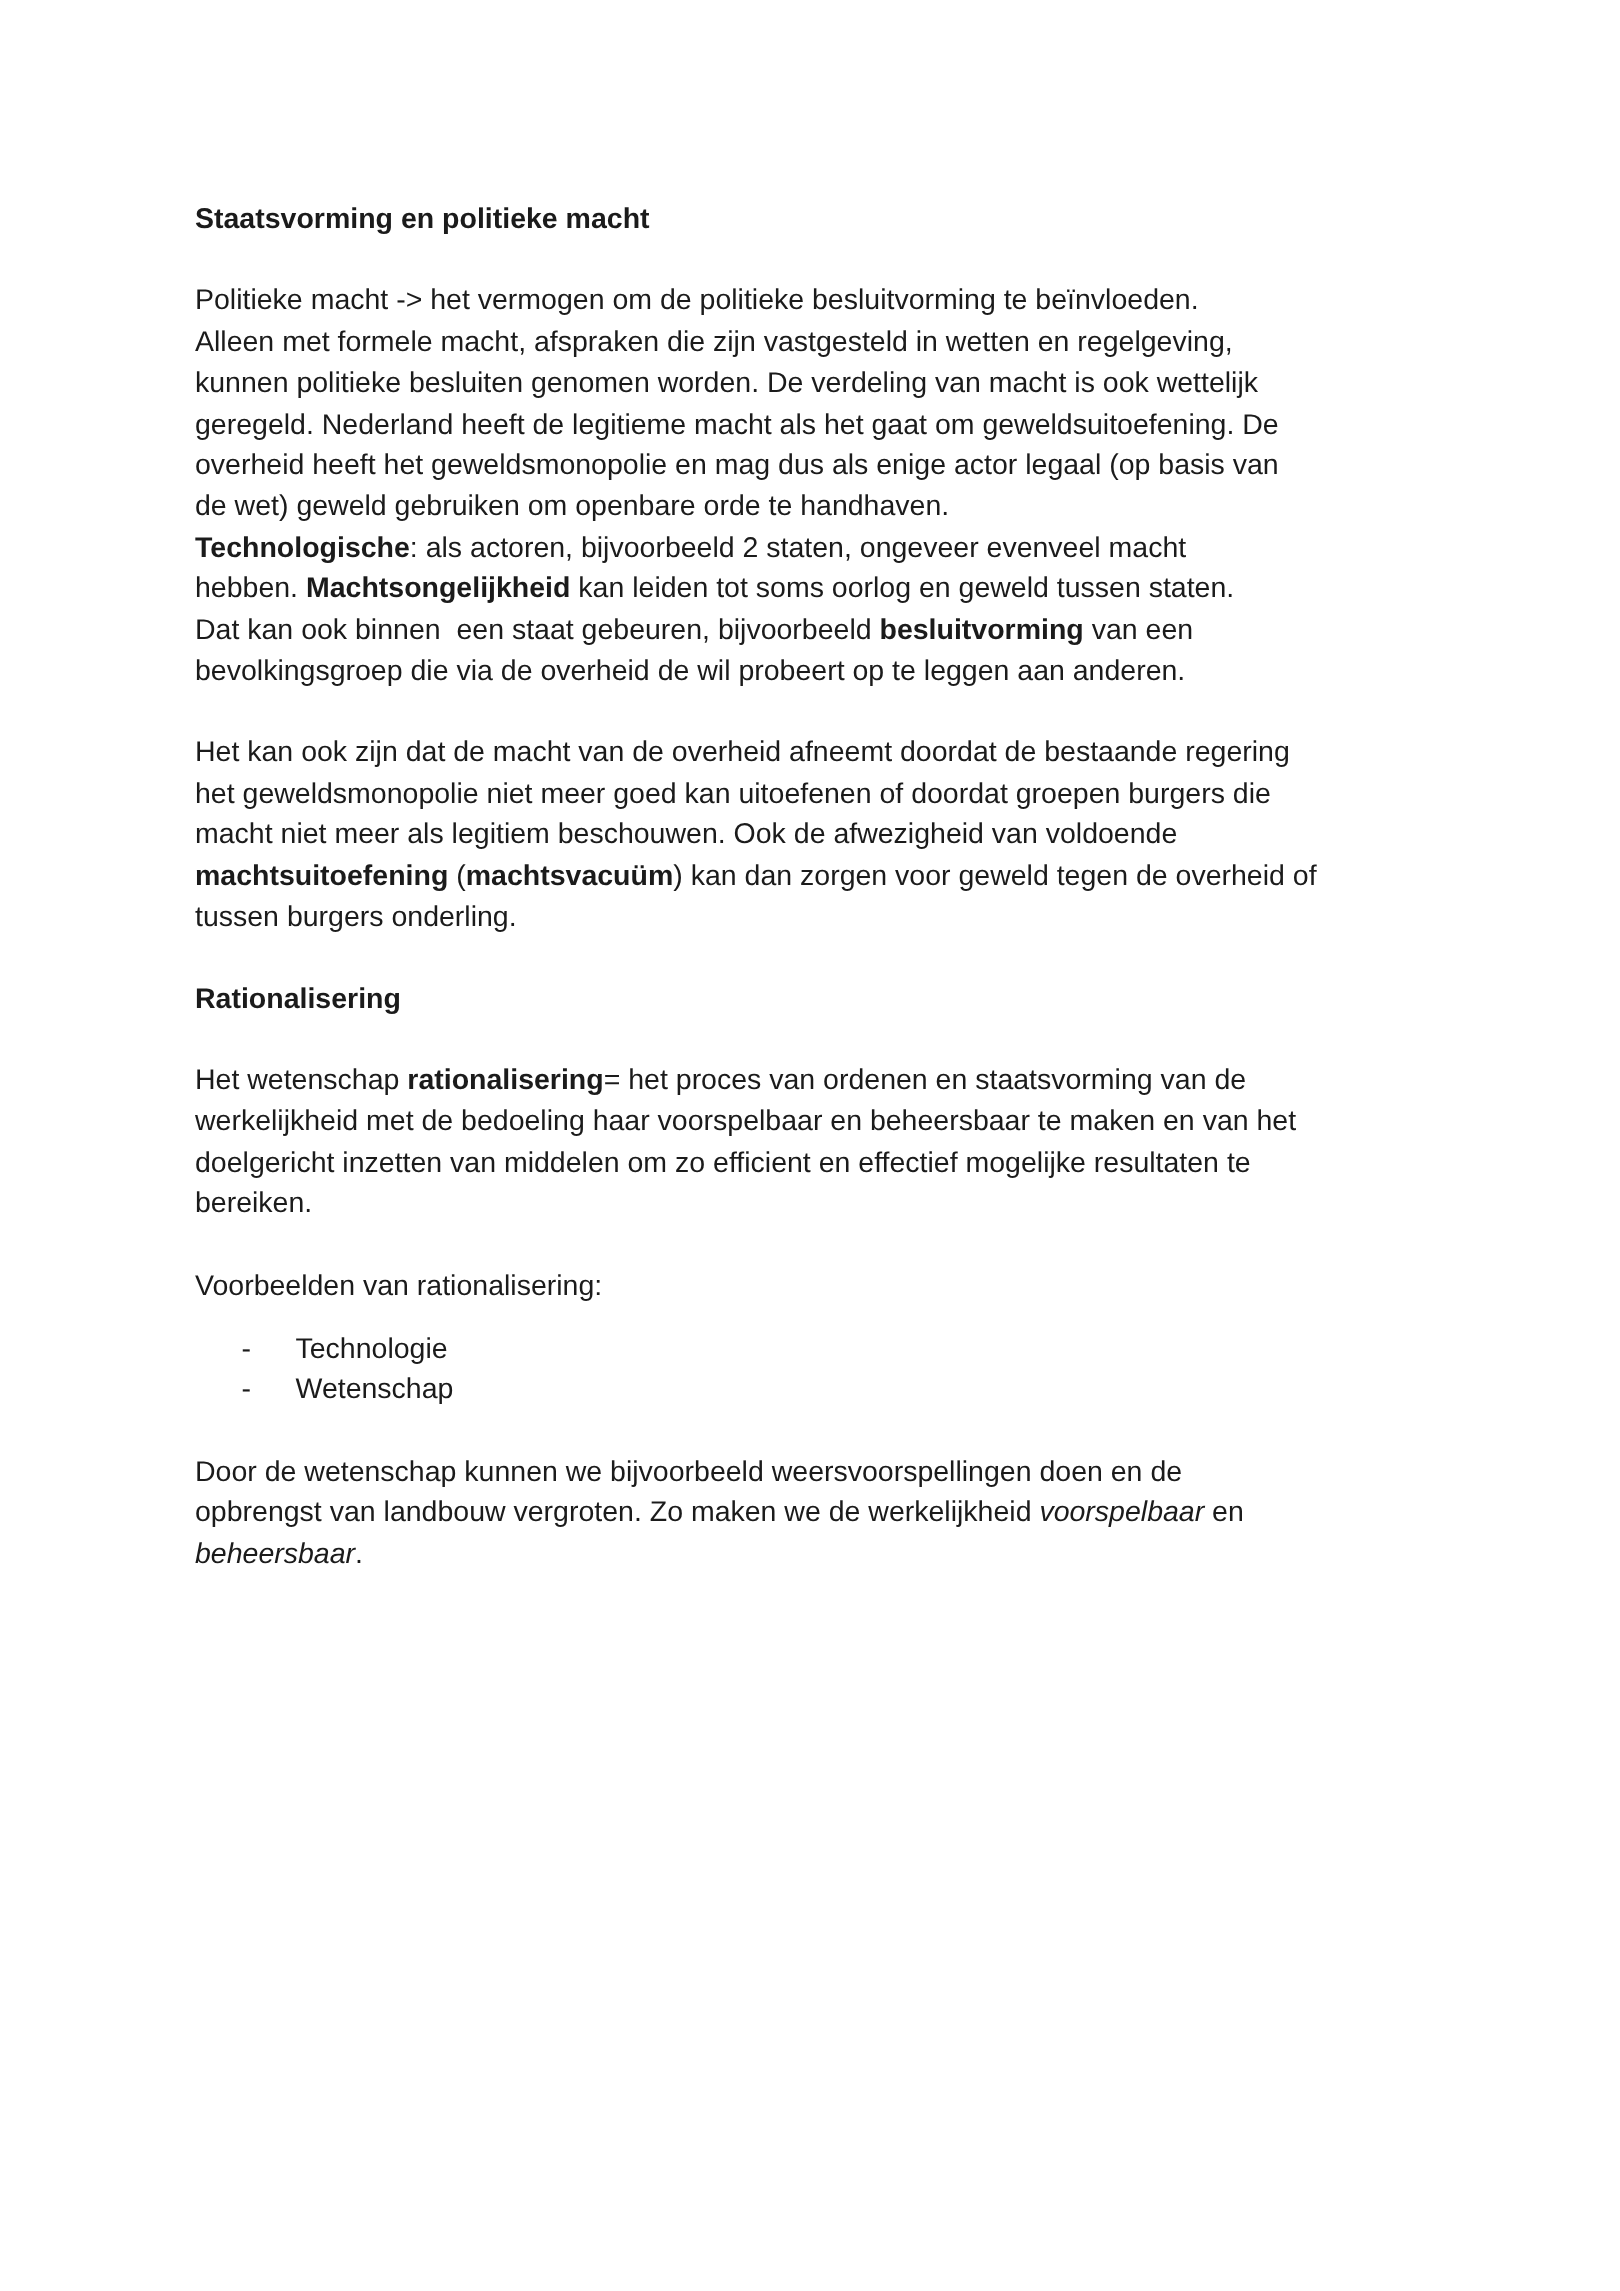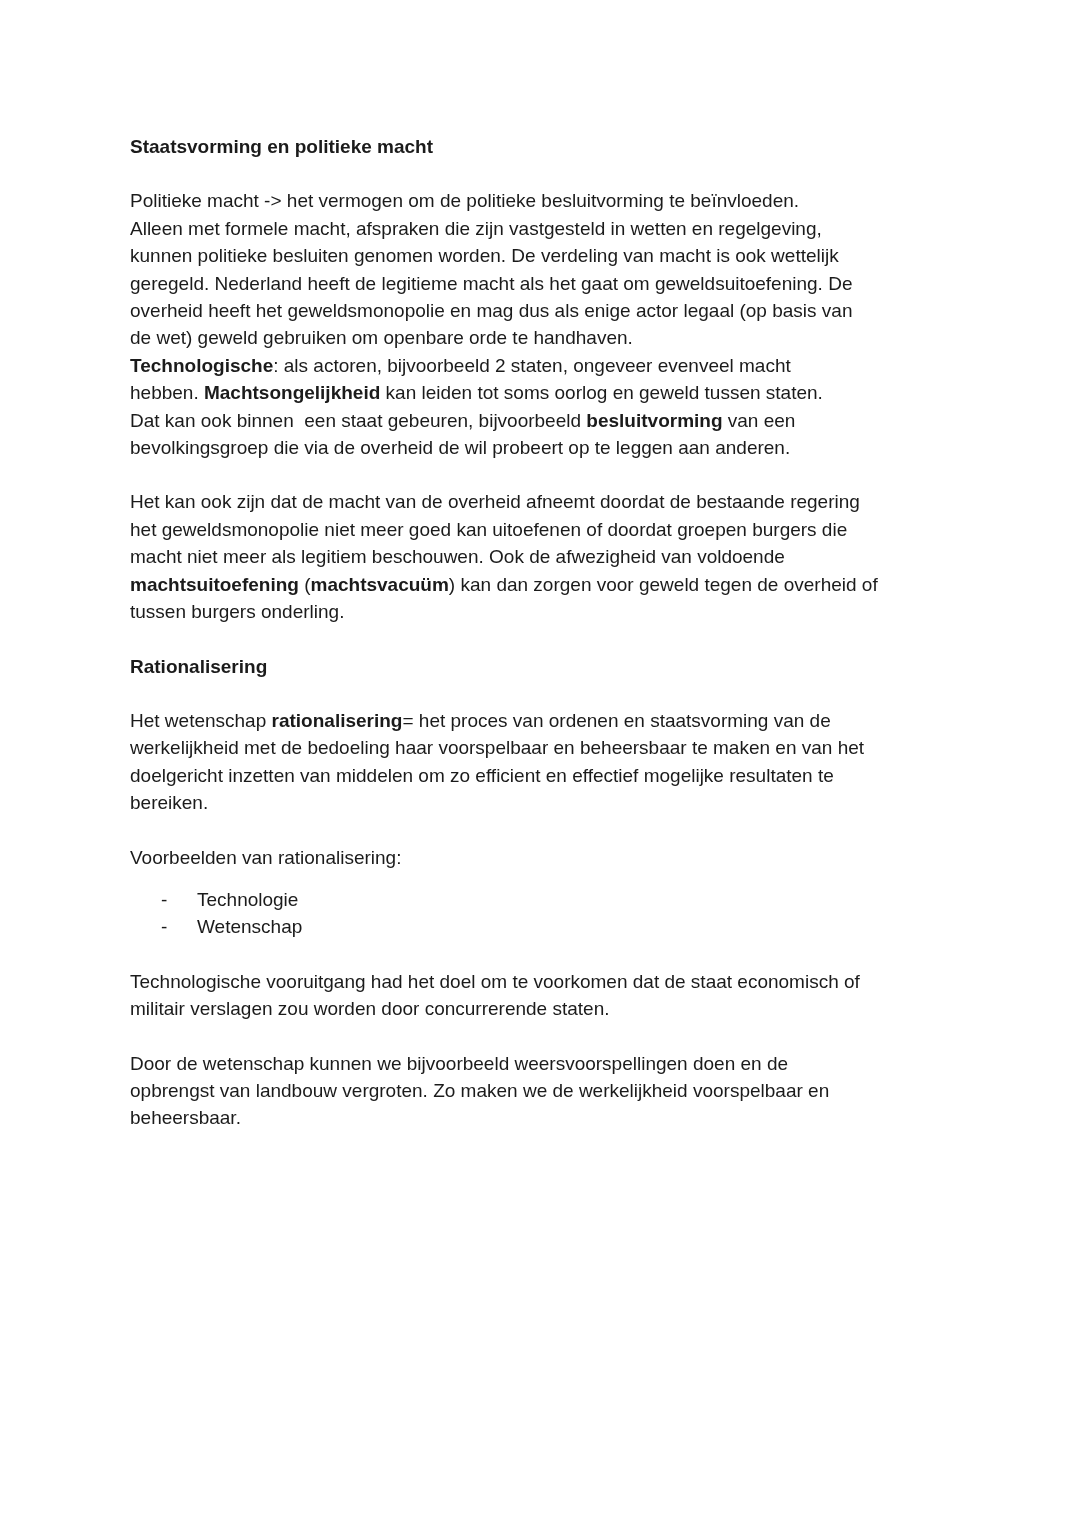--- a/index.html
+++ b/index.html
@@ -23,21 +23,21 @@
   }
   .doc-body { width: 100%; }
   .block {
     margin: 0 0 27px 0;
     white-space: pre-wrap;
   }
   .block.tight { margin-bottom: 15px; }
   .block.spaced { margin-top: 19px; }
   .heading { font-weight: bold; }
   .run-bold { font-weight: bold; }
-  .run-italic { }
+  .run-italic { font-style: italic; }
   .bullet-list { margin: 0 0 27px 0; }
   .list-item { display: flex; align-items: baseline; }
   .list-dash {
     display: inline-block;
     box-sizing: border-box;
     padding-left: 31px;
     width: 67px;
     flex: 0 0 67px;
   }
 </style>
@@ -71,19 +71,17 @@
       <div class="bullet-list">
         <div class="list-item">
           <span class="list-dash">-</span>
           <span>Technologie</span>
         </div>
         <div class="list-item">
           <span class="list-dash">-</span>
           <span>Wetenschap</span>
         </div>
       </div>
-      <div class="block"><span class="">Technologische vooruitgang had het doel om te voorkomen dat de staat economisch of
-militair verslagen zou worden door concurrerende staten.</span></div>
       <div class="block"><span class="">Door de wetenschap kunnen we bijvoorbeeld weersvoorspellingen doen en de
 opbrengst van landbouw vergroten. Zo maken we de werkelijkheid </span><span class="run-italic">voorspelbaar</span><span class=""> en
 </span><span class="run-italic">beheersbaar</span><span class="">.</span></div>
     </div>
 </div>
 
 </body></html>

